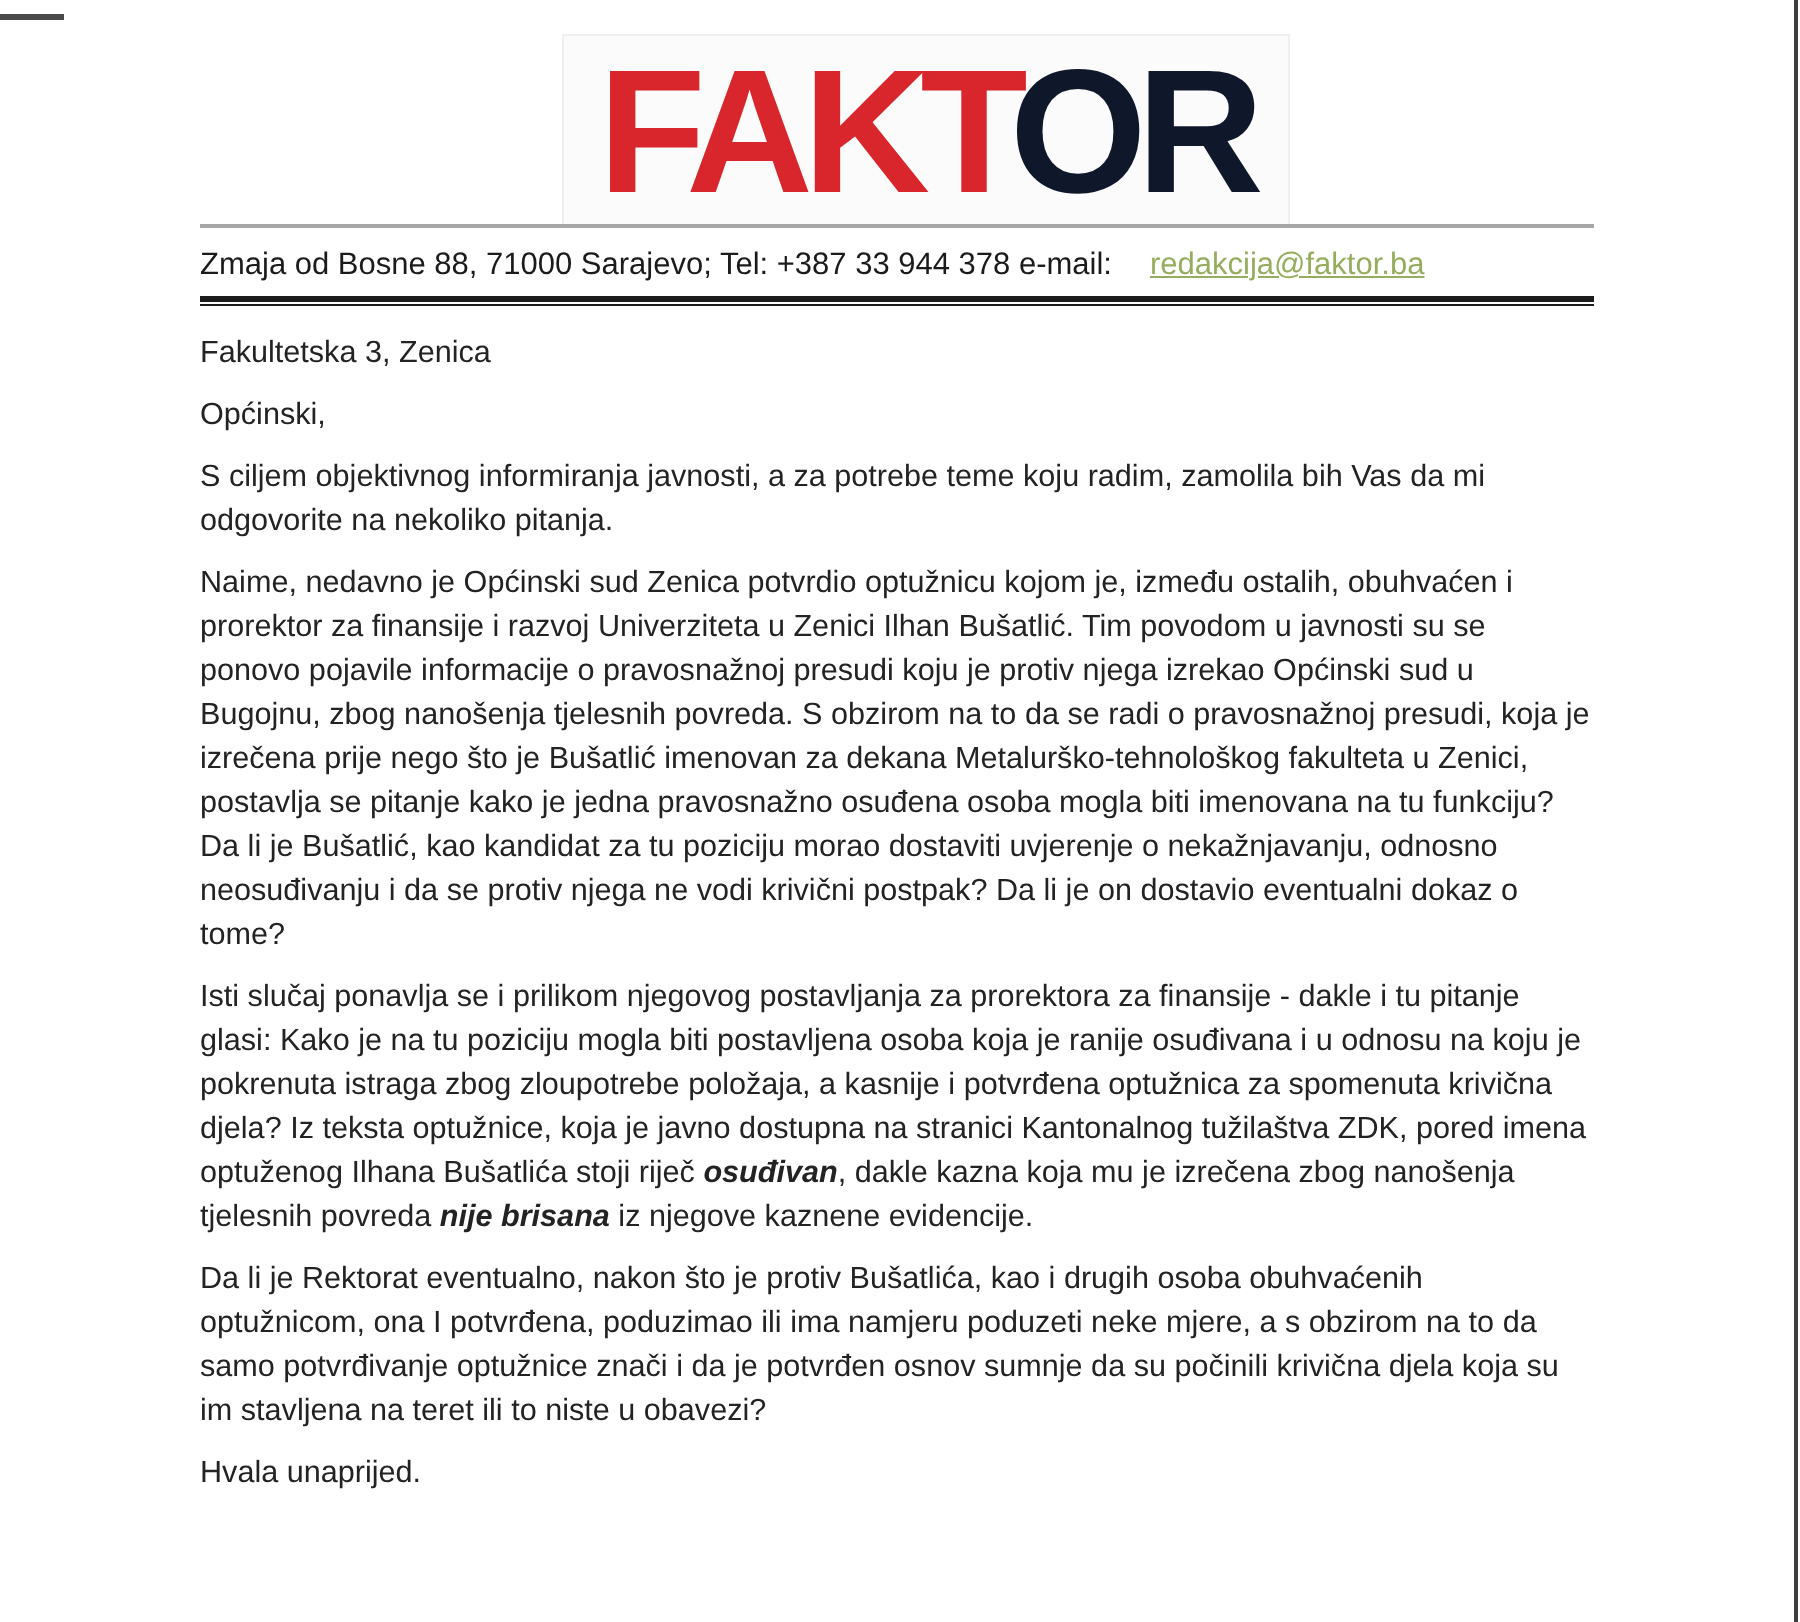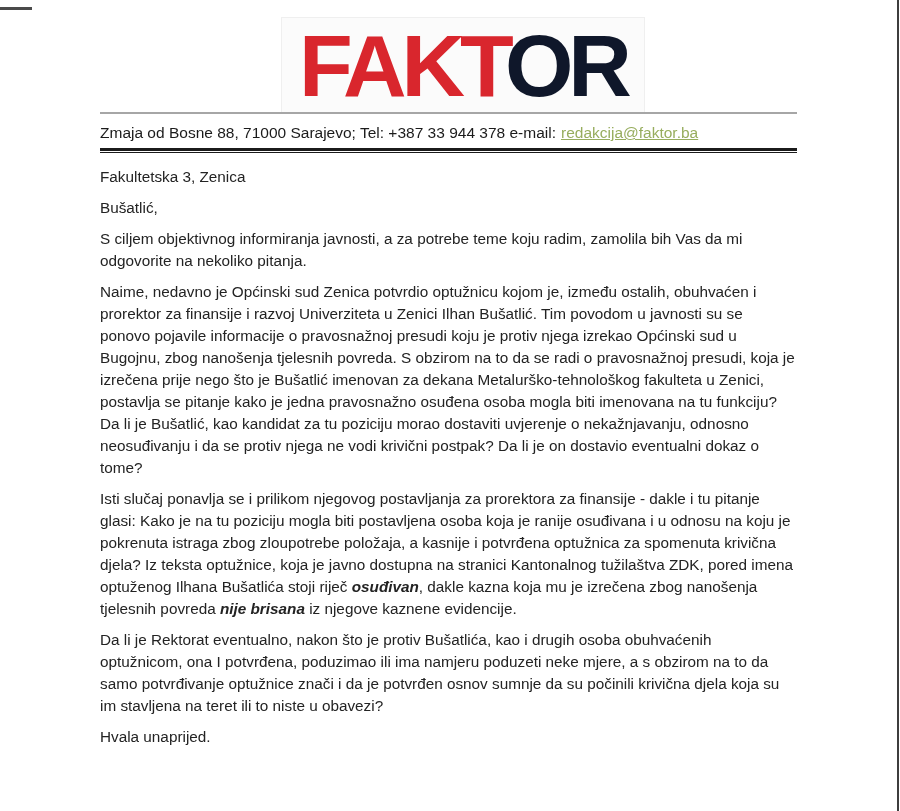--- a/index.html
+++ b/index.html
@@ -52,21 +52,21 @@
     position: absolute;
     left: 100px; top: 124px;
     width: 697px;
     font-size: 15.5px;
     color: #1b1b1b;
     white-space: nowrap;
   }
   .contact .email {
     color: #97ad5e;
     text-decoration: underline;
-    margin-left: 5px;
+    margin-left: 19px;
     cursor: pointer;
   }
   .rule-black {
     position: absolute;
     left: 100px; top: 148px;
     width: 697px; height: 5px;
     box-sizing: border-box;
     border-top: 3px solid #1b1b1b;
     border-bottom: 1px solid #1b1b1b;
   }
@@ -99,21 +99,21 @@
   <div class="contact">
     <span>Zmaja od Bosne 88, 71000 Sarajevo; Tel: +387 33 944 378 e-mail:</span><a class="email">redakcija@faktor.ba</a>
   </div>
 
   <div class="rule-black"></div>
 
   <div class="letter">
     <div id="recipient">
         <p>Fakultetska 3, Zenica</p>
       </div>
-    <p>Bušatlić,</p>
+    <p>Općinski,</p>
     <div id="paragraphs">
         <p><span>S ciljem objektivnog informiranja javnosti, a za potrebe teme koju radim, zamolila bih Vas da mi odgovorite na nekoliko pitanja.</span></p>
         <p><span>Naime, nedavno je Općinski sud Zenica potvrdio optužnicu kojom je, između ostalih, obuhvaćen i prorektor za finansije i razvoj Univerziteta u Zenici Ilhan Bušatlić. Tim povodom u javnosti su se ponovo pojavile informacije o pravosnažnoj presudi koju je protiv njega izrekao Općinski sud u Bugojnu, zbog nanošenja tjelesnih povreda. S obzirom na to da se radi o pravosnažnoj presudi, koja je izrečena prije nego što je Bušatlić imenovan za dekana Metalurško-tehnološkog fakulteta u Zenici, postavlja se pitanje kako je jedna pravosnažno osuđena osoba mogla biti imenovana na tu funkciju?  Da li je Bušatlić, kao kandidat za tu poziciju morao dostaviti uvjerenje o nekažnjavanju, odnosno neosuđivanju i da se protiv njega ne vodi krivični postpak? Da li je on dostavio eventualni dokaz o tome?</span></p>
         <p><span>Isti slučaj ponavlja se i prilikom njegovog postavljanja za prorektora za finansije - dakle i tu pitanje glasi: Kako je na tu poziciju mogla biti postavljena osoba koja je ranije osuđivana i u odnosu na koju je pokrenuta istraga zbog zloupotrebe položaja, a kasnije i potvrđena optužnica za spomenuta krivična djela? Iz teksta optužnice, koja je javno dostupna na stranici Kantonalnog tužilaštva ZDK, pored imena optuženog Ilhana Bušatlića stoji riječ </span><span class="em">osuđivan</span><span>, dakle kazna koja mu je izrečena zbog nanošenja tjelesnih povreda </span><span class="em">nije brisana</span><span> iz njegove kaznene evidencije.</span></p>
         <p><span>Da li je Rektorat eventualno, nakon što je protiv Bušatlića, kao i drugih osoba obuhvaćenih optužnicom, ona I potvrđena, poduzimao ili ima namjeru poduzeti neke mjere, a s obzirom na to da samo potvrđivanje optužnice znači i da je potvrđen osnov sumnje da su počinili krivična djela koja su im stavljena na teret ili to niste u obavezi?</span></p>
       </div>
     <p>Hvala unaprijed.</p>
   </div>
 
 </div>

